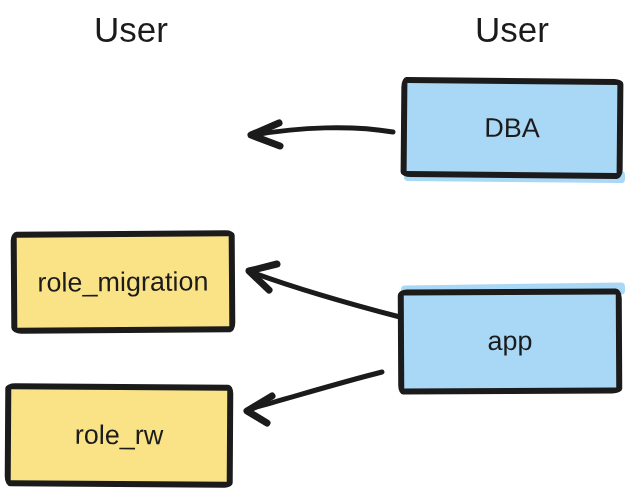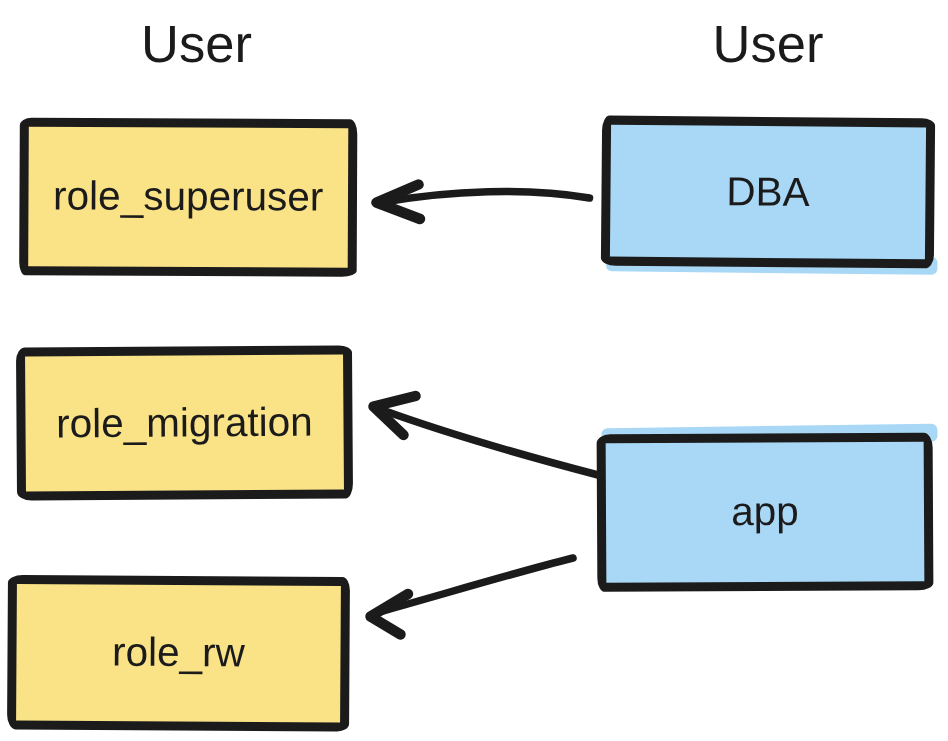--- a/index.html
+++ b/index.html
@@ -87,23 +87,20 @@
 
 <div class="canvas">
 
   <div class="col-header role">User</div>
 
   <div class="col-header user">User</div>
 
   <div class="fill-sliver sliver-dba"></div>
   <div class="fill-sliver sliver-app"></div>
 
-  <div class="node role-node r1 node-superuser">
-    <span>role_superuser</span>
-  </div>
   <div class="node role-node r2 node-migration">
     <span>role_migration</span>
   </div>
   <div class="node role-node r3 node-rw">
     <span>role_rw</span>
   </div>
 
   <div class="node user-node r4 node-dba">
     <span>DBA</span>
   </div>

